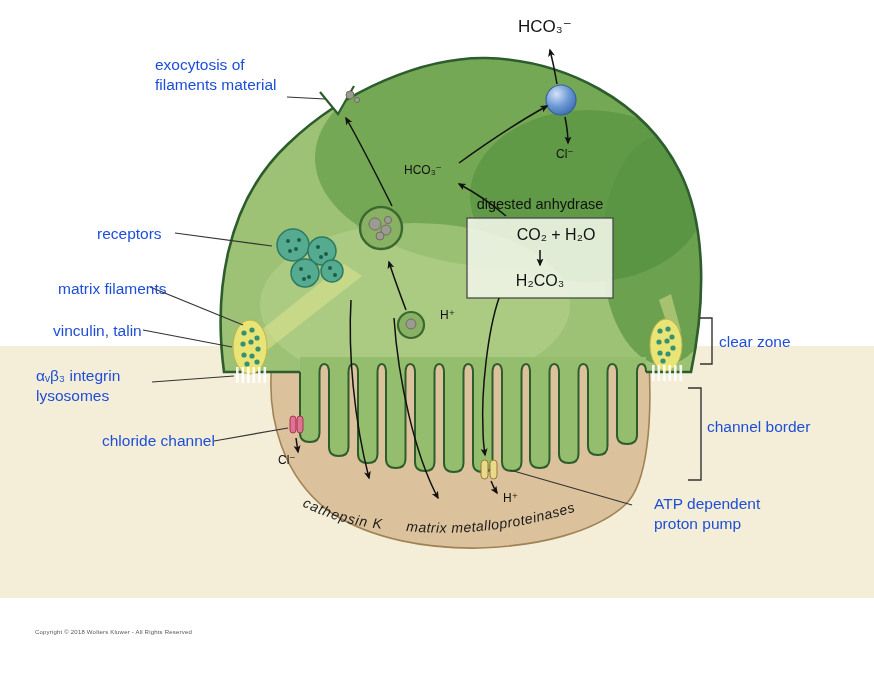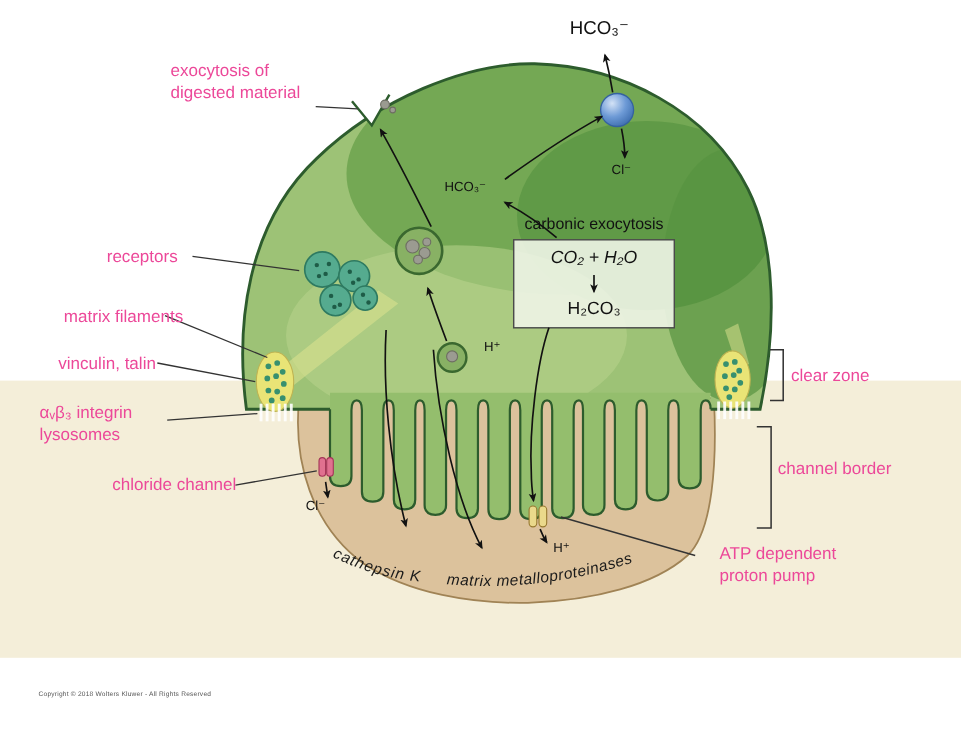--- a/index.html
+++ b/index.html
@@ -1,21 +1,21 @@
 <!DOCTYPE html>
 <html><head>
 <meta charset="utf-8">
 <style>
   html,body{margin:0;padding:0;background:#fff;}
   .stage{
     position:relative;width:874px;height:676px;background:#ffffff;overflow:hidden;
     font-family:"Liberation Sans","DejaVu Sans",sans-serif;color:#111;
   }
   .stage svg{position:absolute;left:0;top:0;}
-  .lbl{position:absolute;font-size:15.5px;line-height:1.32;white-space:nowrap;color:#ec4899;}
+  .lbl{position:absolute;font-size:15.5px;line-height:1.32;white-space:nowrap;color:#1d4ed8;}
   .chem{position:absolute;font-size:12px;color:#111;white-space:nowrap;}
   .chem.big{font-size:17px;}
   .boxtxt{position:absolute;width:146px;text-align:center;font-size:16px;color:#111;}
   .catitle{position:absolute;width:150px;text-align:center;font-size:14.5px;color:#111;white-space:nowrap;}
   .copyright{position:absolute;font-size:6px;color:#555;letter-spacing:0.2px;}
 </style>
 </head>
 <body>
 
 <div class="stage">
@@ -243,21 +243,21 @@
   <text font-size="14" font-style="italic" letter-spacing="1" fill="#1a1a1a">
     <textPath href="#cathPath">cathepsin K</textPath>
   </text>
   <text font-size="14" font-style="italic" letter-spacing="0.5" fill="#1a1a1a">
     <textPath href="#mmpPath">matrix metalloproteinases</textPath>
   </text>
 </svg>
 
 <div class="lbl" style="left:155px;top:55px;">
   <div>exocytosis of</div>
-  <div>digested material</div>
+  <div>filaments material</div>
 </div>
 <div class="lbl" style="left:97px;top:224px;">receptors</div>
 <div class="lbl" style="left:58px;top:279px;">matrix filaments</div>
 <div class="lbl" style="left:53px;top:321px;">vinculin, talin</div>
 <div class="lbl" style="left:36px;top:366px;">
   <div>αᵥβ₃ integrin</div>
   <div>lysosomes</div>
 </div>
 <div class="lbl" style="left:86px;top:431px;margin-left:16px;">chloride channel</div>
 <div class="lbl" style="left:719px;top:332px;">clear zone</div>
@@ -267,19 +267,19 @@
   <div>proton pump</div>
 </div>
 
 <div class="chem big" style="left:518px;top:16px;">HCO₃⁻</div>
 <div class="chem" style="left:556px;top:147px;">Cl⁻</div>
 <div class="chem" style="left:404px;top:163px;">HCO₃⁻</div>
 <div class="chem" style="left:440px;top:308px;">H⁺</div>
 <div class="chem" style="left:503px;top:491px;">H⁺</div>
 <div class="chem" style="left:278px;top:453px;">Cl⁻</div>
 
-<div class="catitle" style="left:465px;top:196px;">carbonic exocytosis</div>
-<div class="boxtxt" style="left:467px;top:226px;font-style:italic;">CO₂ + H₂O</div>
+<div class="catitle" style="left:465px;top:196px;">digested anhydrase</div>
+<div class="boxtxt" style="left:483px;top:226px;">CO₂ + H₂O</div>
 <div class="boxtxt" style="left:467px;top:272px;">H₂CO₃</div>
 
 <div class="copyright" style="left:35px;top:629px;">Copyright © 2018 Wolters Kluwer - All Rights Reserved</div>
 
 </div>
 
 </body></html>

